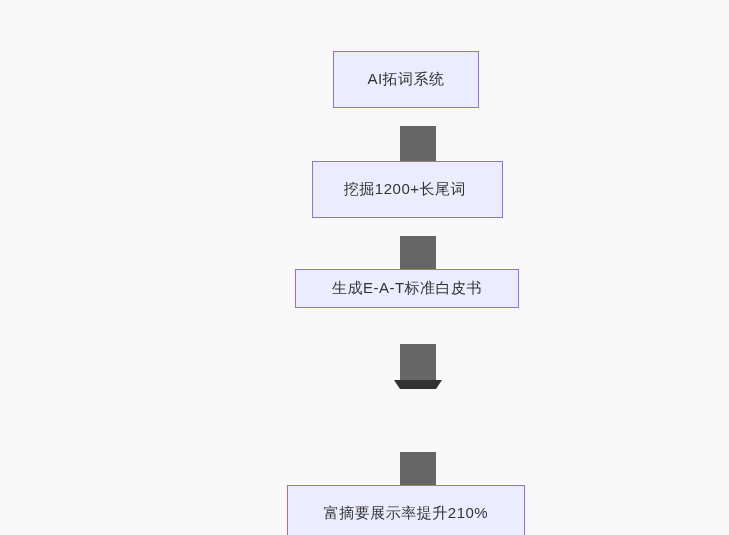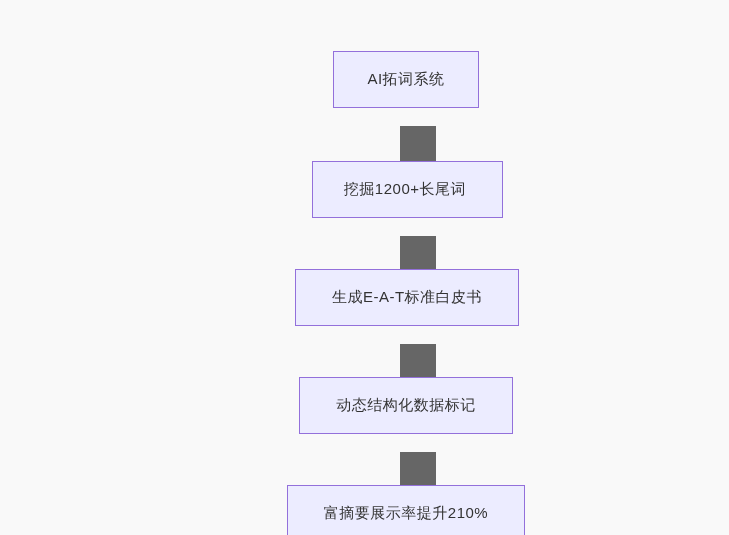--- a/index.html
+++ b/index.html
@@ -21,21 +21,21 @@
     display: flex;
     align-items: center;
     justify-content: center;
     font-size: 15px;
     letter-spacing: 0.5px;
     text-align: center;
     white-space: nowrap;
   }
   .node-1 { left: 297px; top: 15px;  width: 146px; height: 57px; }
   .node-2 { left: 276px; top: 125px; width: 191px; height: 57px; justify-content: flex-end; }
-  .node-3 { left: 259px; top: 233px; width: 224px; height: 57px; }
+  .node-3 { left: 259px; top: 233px; width: 224px; height: 39px; }
   .node-4 { left: 263px; top: 341px; width: 214px; height: 57px; }
   .node-5 { left: 251px; top: 449px; width: 238px; height: 57px; }
 
   .arrow {
     position: absolute;
     left: 364px;
     width: 12px;
     display: flex;
     flex-direction: column;
     align-items: center;
@@ -81,23 +81,20 @@
 
   <div class="node node-3">
     <span>生成E-A-T标准白皮书</span>
   </div>
 
   <div class="arrow arrow-3">
     <div class="arrow-line"></div>
     <div class="arrow-head"></div>
   </div>
 
-  <div class="node node-4">
-    <span>动态结构化数据标记</span>
-  </div>
 
   <div class="arrow arrow-4">
     <div class="arrow-line"></div>
     <div class="arrow-head"></div>
   </div>
 
   <div class="node node-5">
     <span>富摘要展示率提升210%</span>
   </div>
 

